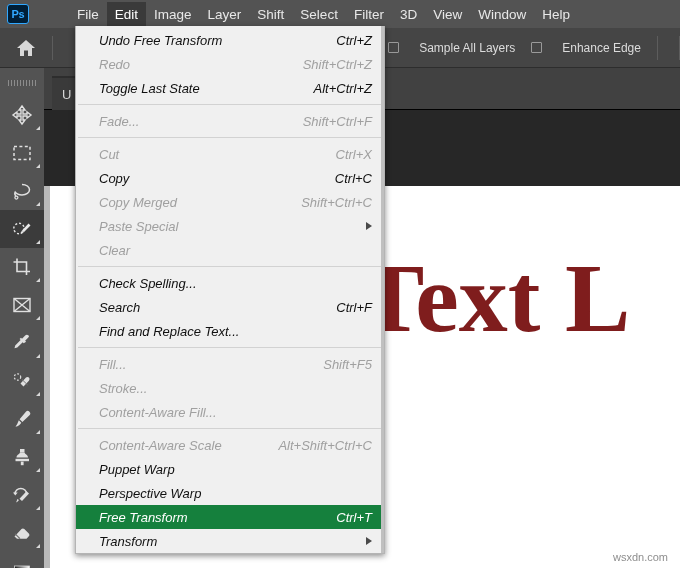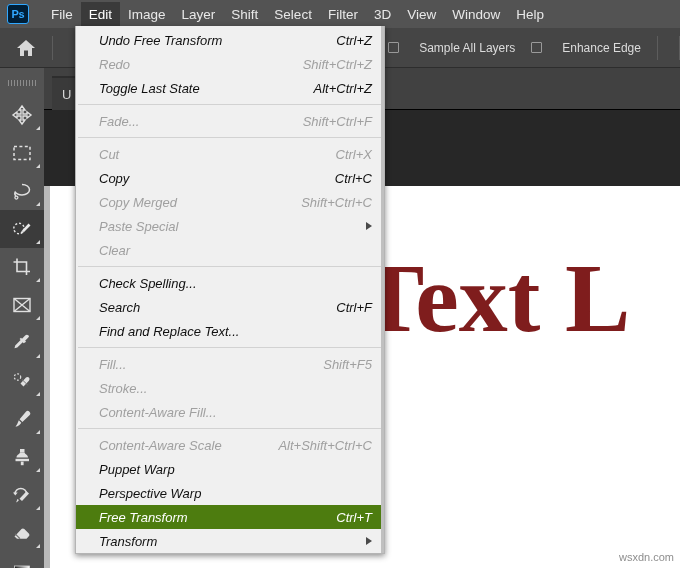--- a/index.html
+++ b/index.html
@@ -11,21 +11,21 @@
   }
   #app { position: relative; width: 680px; height: 568px; }
 
   
   .menubar {
     position: absolute; left: 0; top: 0; width: 680px; height: 28px;
     background: #535353;
     display: flex; align-items: center;
   }
   .ps-logo {
-    width: 22px; height: 20px; margin-left: 7px; margin-right: 14px;
+    width: 22px; height: 20px; margin-left: 7px; 
     background: #001e36; border: 1px solid #31a8ff; border-radius: 3px;
     color: #31a8ff; font-size: 11px; font-weight: bold;
     display: flex; align-items: center; justify-content: center;
     letter-spacing: -0.3px;
   }
   .menu-item {
     color: #e8e8e8; font-size: 13.5px; padding: 4px 8px; height: 24px;
     display: flex; align-items: center; cursor: default;
   }
   .menu-item.active { background: #3a3a3a; color: #ffffff; }
@@ -101,21 +101,21 @@
     position: absolute; left: 315px; top: 56px;
     font-size: 98px; font-weight: bold;
     color: #7f1d1d; white-space: nowrap;
     font-family: "Liberation Serif", serif;
   }
   .ruler-left {
     position: absolute; left: 44px; top: 186px; width: 6px; height: 382px;
     background: #b9b9b9;
   }
   .watermark {
-    position: absolute; right: 6px; bottom: 5px;
+    position: absolute; right: 12px; bottom: 5px;
     color: #8e8e8e; font-size: 11px;
     font-family: "Liberation Sans", sans-serif;
   }
 
   
   .dropdown {
     position: absolute; left: 75px; top: 26px; width: 310px;
     background: #f0f0f0;
     border: 1px solid #b4b4b4;
     border-top: none;
@@ -123,41 +123,41 @@
     padding: 2px 0 0 0;
     z-index: 50;
   }
   .mrow {
     position: relative; height: 24px; display: flex; align-items: center;
     padding: 0 12px 0 23px; cursor: default; font-style: italic;
   }
   .mrow .lbl { font-size: 13px; color: #101010; white-space: nowrap; }
   .mrow .sc  { font-size: 13px; color: #101010; margin-left: auto; padding-left: 22px; white-space: nowrap; }
   .mrow.dis .lbl, .mrow.dis .sc { color: #a0a0a0; }
-  .mrow.hl { background: #4d7c0f; justify-content: flex-end; }
+  .mrow.hl { background: #15803d; justify-content: flex-end; }
   .mrow.hl .lbl, .mrow.hl .sc { color: #ffffff; }
   .mrow .arrow {
     margin-left: auto; width: 0; height: 0;
     border-style: solid; border-width: 4.5px 0 4.5px 6px;
     border-color: transparent transparent transparent #4a4a4a;
   }
   .msep { height: 1px; background: #d2d2d2; margin: 4px 2px; }
   .menu-scrollline {
     position: absolute; right: 0; top: 0; width: 3px; height: 100%;
     background: #c0c0c0;
   }
 </style>
 </head>
 <body>
 
 <div id="app">
 
   <div class="menubar">
     <div class="ps-logo">Ps</div>
-    <div id="menubar-items" style="display:flex;align-items:center;">
+    <div id="menubar-items" style="display:flex;align-items:center;margin-left:40px;">
         <div class="menu-item">File</div>
         <div class="menu-item active">Edit</div>
         <div class="menu-item">Image</div>
         <div class="menu-item">Layer</div>
         <div class="menu-item">Shift</div>
         <div class="menu-item">Select</div>
         <div class="menu-item">Filter</div>
         <div class="menu-item">3D</div>
         <div class="menu-item">View</div>
         <div class="menu-item">Window</div>

